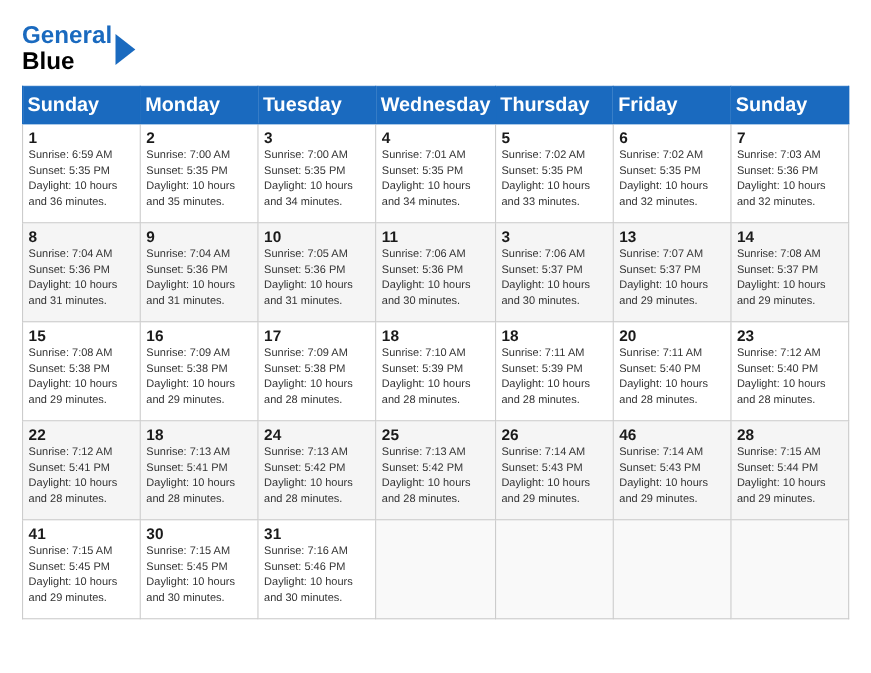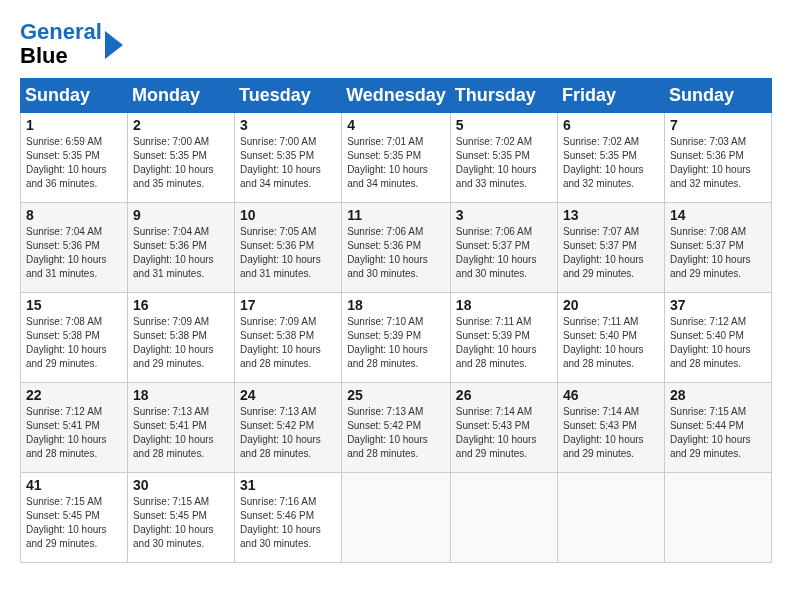--- a/index.html
+++ b/index.html
@@ -201,21 +201,21 @@
         </td>
         <td>
           <span class="day-number">18</span>
           <div class="day-info">Sunrise: 7:11 AM<br>Sunset: 5:39 PM<br>Daylight: 10 hours and 28 minutes.</div>
         </td>
         <td>
           <span class="day-number">20</span>
           <div class="day-info">Sunrise: 7:11 AM<br>Sunset: 5:40 PM<br>Daylight: 10 hours and 28 minutes.</div>
         </td>
         <td>
-          <span class="day-number">37</span>
+          <span class="day-number">23</span>
           <div class="day-info">Sunrise: 7:12 AM<br>Sunset: 5:40 PM<br>Daylight: 10 hours and 28 minutes.</div>
         </td>
       </tr>
       <tr>
         <td>
           <span class="day-number">22</span>
           <div class="day-info">Sunrise: 7:12 AM<br>Sunset: 5:41 PM<br>Daylight: 10 hours and 28 minutes.</div>
         </td>
         <td>
           <span class="day-number">18</span>

